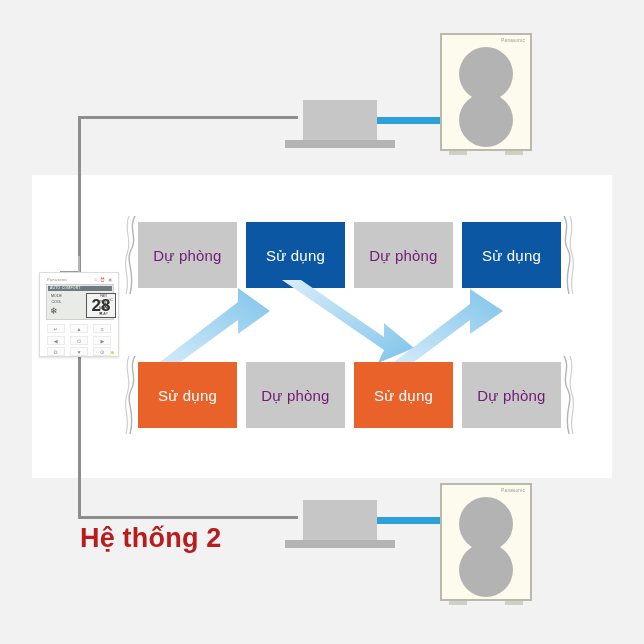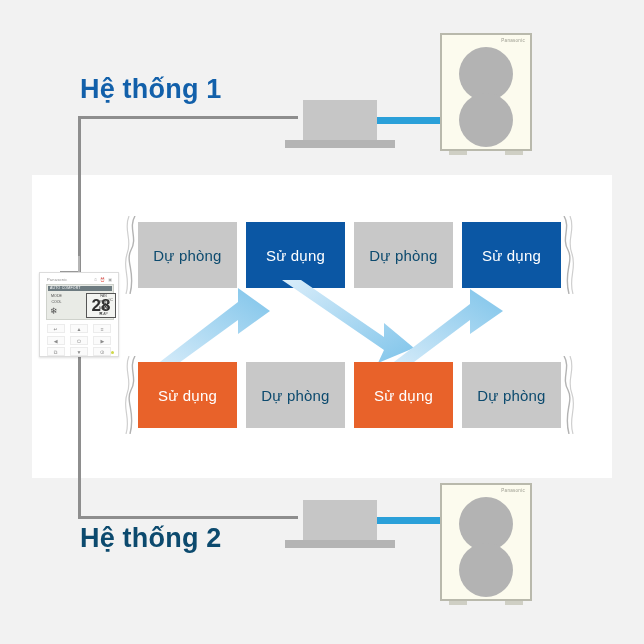--- a/index.html
+++ b/index.html
@@ -13,21 +13,21 @@
 
   
   .sys-title{
     position:absolute;
     font-weight:bold;
     font-size:27px;
     letter-spacing:.2px;
     white-space:nowrap;
   }
   #title-1{left:80px;top:74px;color:#1260aa;}
-  #title-2{left:80px;top:523px;color:#0c4a6e;}
+  #title-2{left:80px;top:523px;color:#b91c1c;}
 
   
   #white-panel{
     position:absolute;left:32px;top:175px;
     width:580px;height:303px;
     background:#ffffff;
   }
 
   
   .pipe{position:absolute;background:#8e8e8e;}
@@ -126,41 +126,40 @@
   
   .row{position:absolute;left:138px;display:flex;gap:9px;}
   #row-top{top:222px;}
   #row-bot{top:362px;}
   .cell{
     width:99px;height:66px;
     display:flex;align-items:center;justify-content:center;
     font-size:15px;letter-spacing:.2px;
     position:relative;
   }
-  .cell.standby{background:#c8c8c8;color:#0c4a6e;}
+  .cell.standby{background:#c8c8c8;color:#701a75;}
   .cell.inuse-blue{background:#0b57a4;color:#ffffff;}
   .cell.inuse-orange{background:#e8622a;color:#ffffff;}
 
   
   .wave{position:absolute;top:-6px;width:14px;height:78px;pointer-events:none;}
   .wave.left{left:-13px;}
   .wave.right{right:-13px;}
 
   
   #arrows{position:absolute;left:138px;top:280px;width:470px;height:88px;}
 
   
   .nosel{user-select:none;}
 </style>
 </head>
 <body>
 
 <div id="stage">
 
-  <div class="sys-title nosel" id="title-1">Hệ thống 1</div>
 
   <div class="sys-title nosel" id="title-2">Hệ thống 2</div>
 
   <div id="white-panel"></div>
 
   <div class="pipe" id="pipe-vert"></div>
   <div class="pipe" id="pipe-top-h"></div>
   <div class="pipe" id="pipe-bot-h"></div>
   <div class="pipe" id="pipe-ctrl"></div>
 

